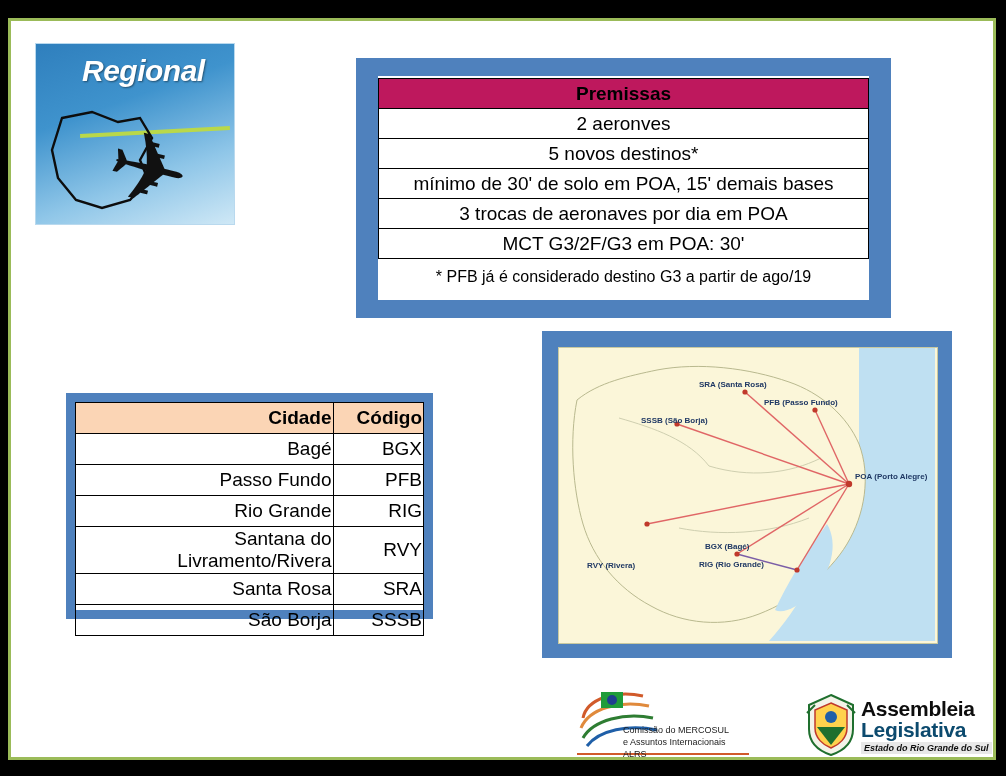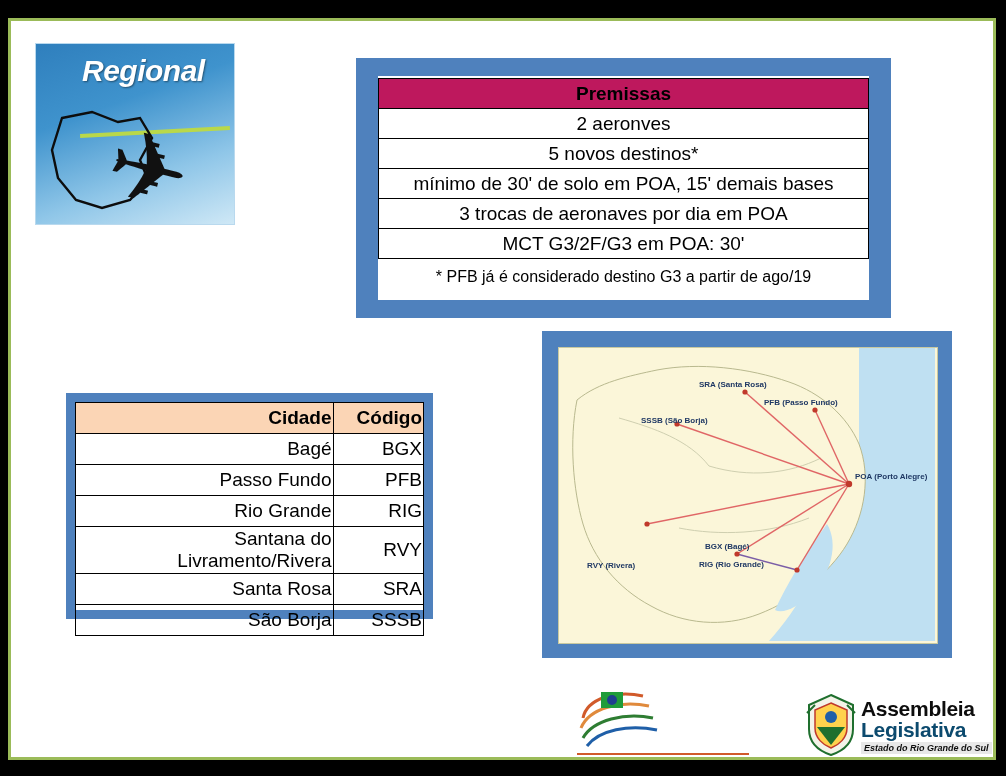--- a/index.html
+++ b/index.html
@@ -377,20 +377,24 @@
   <div id="mercosul-logo">
     <svg width="172" height="70" viewBox="0 0 172 70">
       <path d="M6,30 C10,10 40,2 66,8" fill="none" stroke="#d15a2a" stroke-width="3"></path>
       <path d="M4,40 C12,20 44,12 72,18" fill="none" stroke="#e08a3c" stroke-width="3"></path>
       <path d="M6,50 C16,32 48,24 76,30" fill="none" stroke="#2e7d32" stroke-width="3"></path>
       <path d="M10,58 C22,42 52,36 80,42" fill="none" stroke="#1f5fa8" stroke-width="3"></path>
       <rect x="24" y="4" width="22" height="16" fill="#1f9c3a"></rect>
       <circle cx="35" cy="12" r="5" fill="#1f3f8f"></circle>
       <line x1="0" y1="66" x2="172" y2="66" stroke="#d15a2a" stroke-width="2"></line>
     </svg>
+    <div class="mtext">
+      <div>Comissão do MERCOSUL</div>
+      <div>e Assuntos Internacionais ALRS</div>
+    </div>
   </div>
 
   <div id="alrs-logo">
     <svg class="crest" viewBox="0 0 52 64">
       <path d="M26,2 L48,12 L48,36 C48,50 38,58 26,62 C14,58 4,50 4,36 L4,12 Z" fill="#f3f3e8" stroke="#1f6f2e" stroke-width="2"></path>
       <path d="M26,10 L42,17 L42,35 C42,45 34,52 26,55 C18,52 10,45 10,35 L10,17 Z" fill="#ffd24d" stroke="#c0392b" stroke-width="1.5"></path>
       <path d="M12,34 L40,34 L26,52 Z" fill="#1f6f2e"></path>
       <circle cx="26" cy="24" r="6" fill="#1f5fa8"></circle>
       <path d="M2,20 L10,12 M50,20 L42,12" stroke="#1f6f2e" stroke-width="2"></path>
     </svg>

